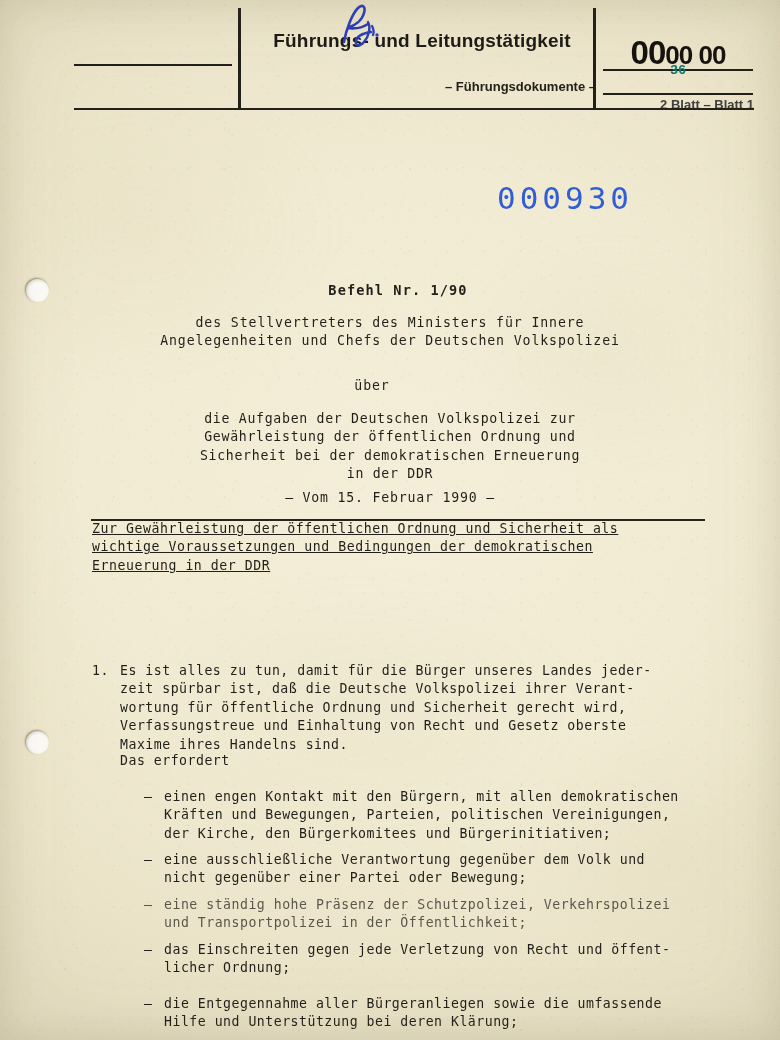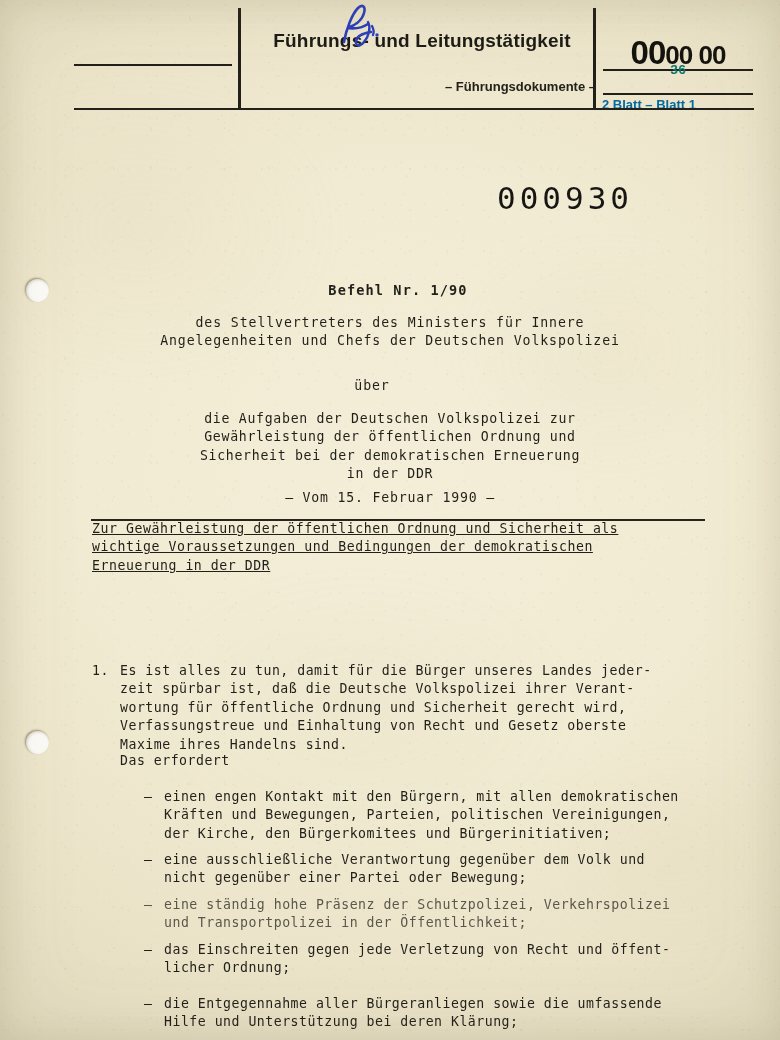--- a/index.html
+++ b/index.html
@@ -150,25 +150,25 @@
     font-family: Liberation Mono, monospace;
     font-size: 13.5px;
     font-weight: 700;
     color: #0f766e;
   }
   #hdr-sheets {
     position: absolute;
     left: 540px;
     top: 89px;
     width: 152px;
-    text-align: left;
+    text-align: right;
     font-family: "Liberation Sans", sans-serif;
     font-size: 13px;
     font-weight: 700;
-    color: #0369a1;
+    color: #404040;
     white-space: nowrap;
   }
 
   
   #handwriting {
     position: absolute;
     left: 336px;
     top: 2px;
     width: 70px;
     height: 46px;
@@ -176,21 +176,21 @@
 
   
   #serial-stamp {
     position: absolute;
     left: 497px;
     top: 180px;
     font-family: "DejaVu Sans Mono", monospace;
     font-size: 31px;
     font-weight: 400;
     letter-spacing: 4px;
-    color: #000000;
+    color: #1d4ed8;
     opacity: .9;
   }
 
   
   .tw {
     position: absolute;
     font-family: "DejaVu Sans Mono", monospace;
     color: #211f19;
     font-size: 13.2px;
     line-height: 18.4px;

